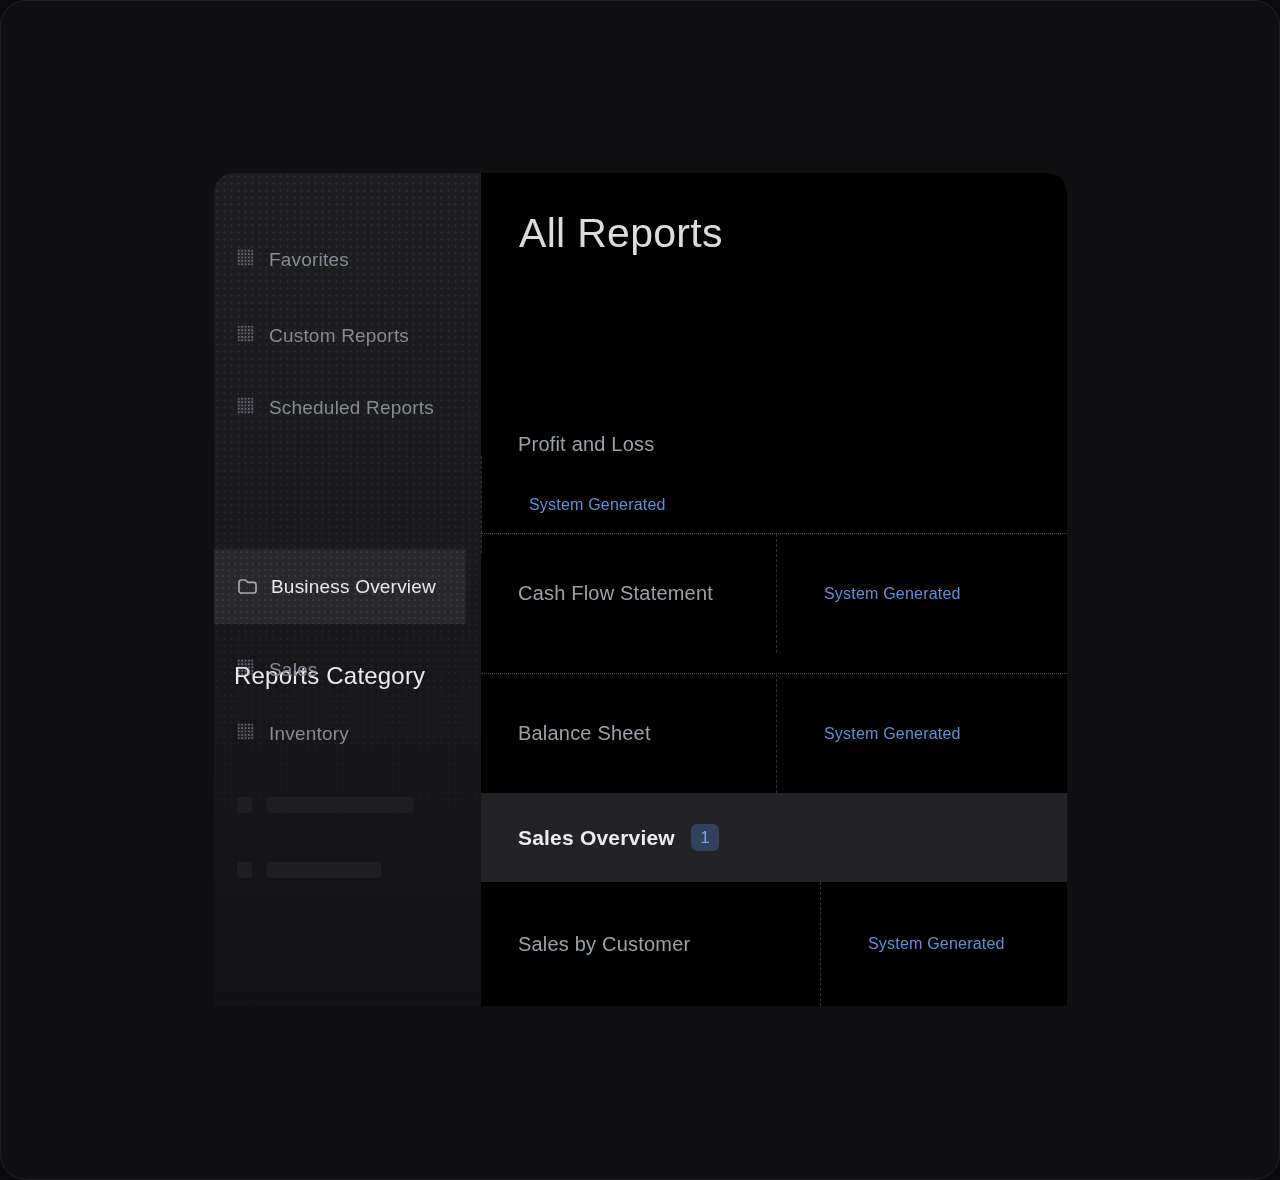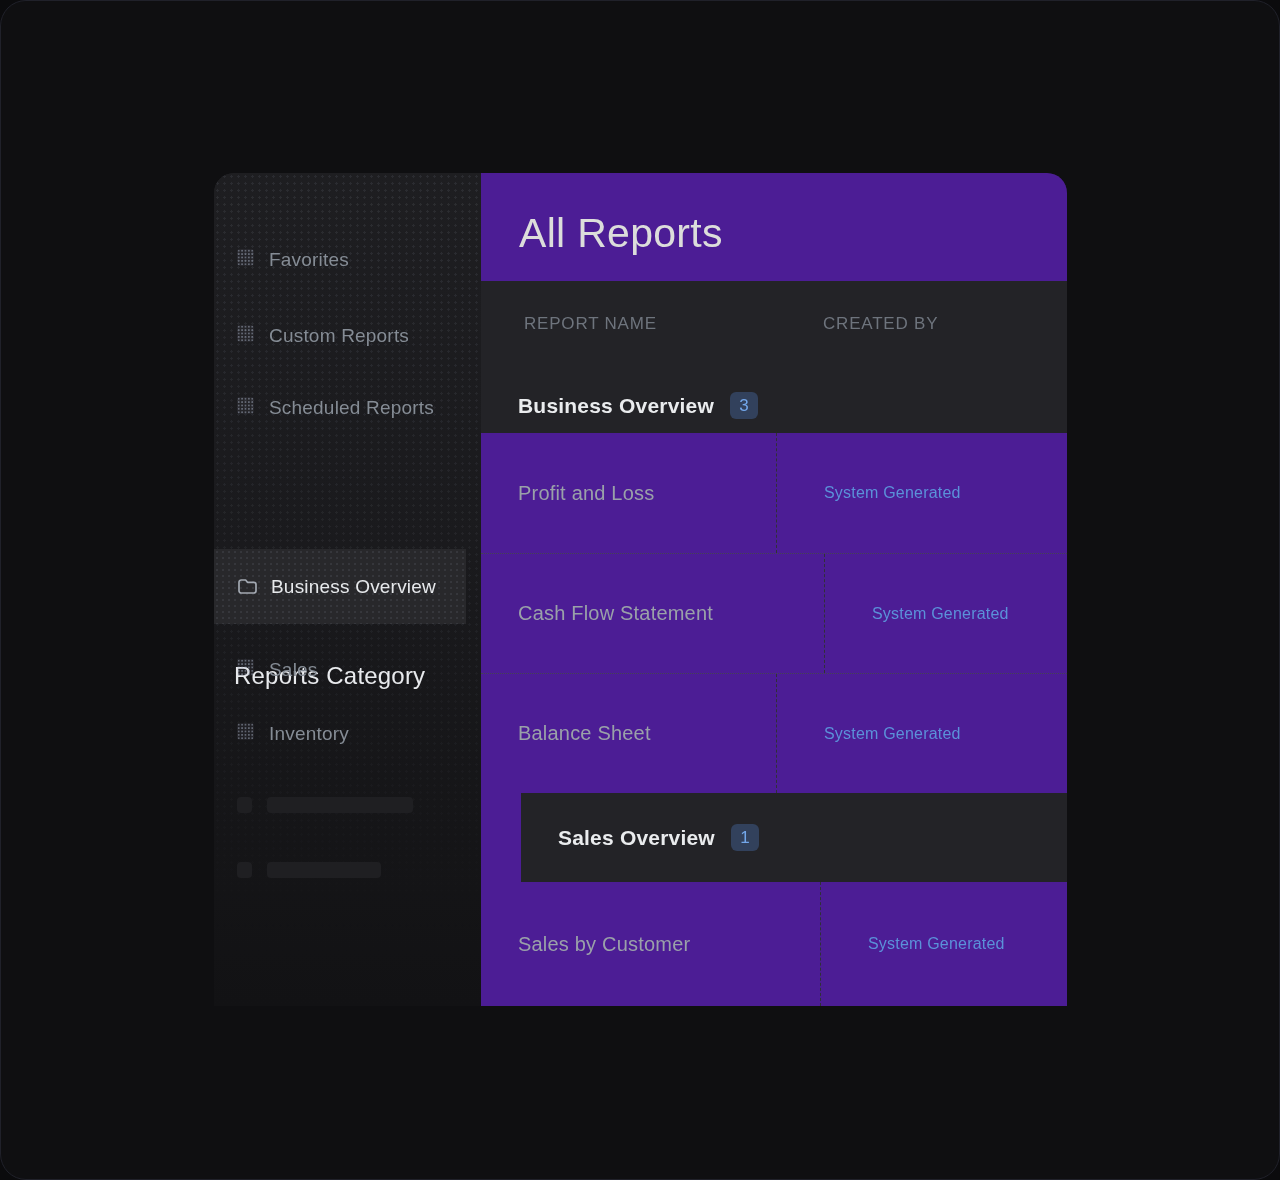--- a/index.html
+++ b/index.html
@@ -60,30 +60,30 @@
     background-size:6px 6px; pointer-events:none;
   }
   .side-selected .side-label { color:#e7e9ec; font-weight:500; }
   .folder-icon { display:flex; align-items:center; }
 
   .skel-row { position:absolute; left:23px; display:flex; gap:15px; }
   .skel-icon { width:15px; height:16px; background:#1f1f22; border-radius:4px; }
   .skel-bar  { height:16px; background:#1f1f22; border-radius:4px; }
 
   
-  .main { position:absolute; left:267px; top:0; width:586px; height:833px; background:#4c1d95;text-align:right; }
+  .main { position:absolute; left:267px; top:0; width:586px; height:833px; background:#000000;text-align:right; }
 
   .page-title {
     position:absolute; left:38px; top:37px;
     font-size:41px; font-weight:400; color:#dcdddb; letter-spacing:.3px;
   }
 
   .band { position:absolute; left:0; width:586px; background:#232327; }
   .band-header { top:108px; height:152px; }
-  .band-group2 { top:620px; height:89px; display:flex; align-items:center; padding-left:37px; cursor:pointer;margin-left:40px; }
+  .band-group2 { top:620px; height:89px; display:flex; align-items:center; padding-left:37px; cursor:pointer; }
 
   .col-headers { position:absolute; top:33px; left:0; width:586px; }
   .col-h {
     position:absolute; font-size:17px; color:#6e747d; letter-spacing:.8px; font-weight:400;
   }
   .col-h.c1 { left:43px; }
   .col-h.c2 { left:342px; }
 
   .group-row {
     position:absolute; top:97px; left:0; width:586px; height:55px;
@@ -91,22 +91,22 @@
   }
   .group-name { font-size:21px; font-weight:700; color:#eaecee; letter-spacing:.2px; }
   .count-badge {
     margin-left:16px; min-width:28px; height:27px; padding:0 8px;
     display:inline-flex; align-items:center; justify-content:center;
     background:#32415c; color:#73a7ea; font-size:17px; font-weight:500;
     border-radius:6px;
   }
 
   .data-row { position:absolute; left:0; width:586px; height:120px; display:flex; cursor:pointer; }
-  .row-1 { top:260px; }
-  .row-2 { top:380px; border-top:1px dotted #45454f;gap:48px; }
+  .row-1 { top:260px;flex-direction:column; }
+  .row-2 { top:360px; border-top:1px dotted #45454f; }
   .row-3 { top:500px; border-top:1px dotted #45454f; }
   .row-4 { top:709px; height:124px;gap:44px; }
   .cell-name {
     width:295px; display:flex; align-items:center; padding-left:37px;
     font-size:20px; color:#9aa1a9; letter-spacing:.2px;
   }
   .cell-by {
     flex:1; display:flex; align-items:center; padding-left:47px;
     font-size:16px; color:#5b91d9; letter-spacing:.2px;
     border-left:1px dashed #303037;
@@ -164,30 +164,20 @@
       <div class="skel-row" style="top:689px">
         <span class="skel-icon"></span>
         <span class="skel-bar" style="width:114px"></span>
       </div>
     </aside>
 
     <main class="main">
 
       <h1 class="page-title">All Reports</h1>
 
-      <div class="band band-header">
-        <div class="col-headers">
-          <span class="col-h c1">REPORT NAME</span>
-          <span class="col-h c2">CREATED BY</span>
-        </div>
-        <div class="group-row">
-          <span class="group-name">Business Overview</span>
-          <span class="count-badge">3</span>
-        </div>
-      </div>
 
       <div class="data-row row-1">
         <div class="cell-name">Profit and Loss</div>
         <div class="cell-by">System Generated</div>
       </div>
 
       <div class="data-row row-2">
         <div class="cell-name">Cash Flow Statement</div>
         <div class="cell-by">System Generated</div>
       </div>

